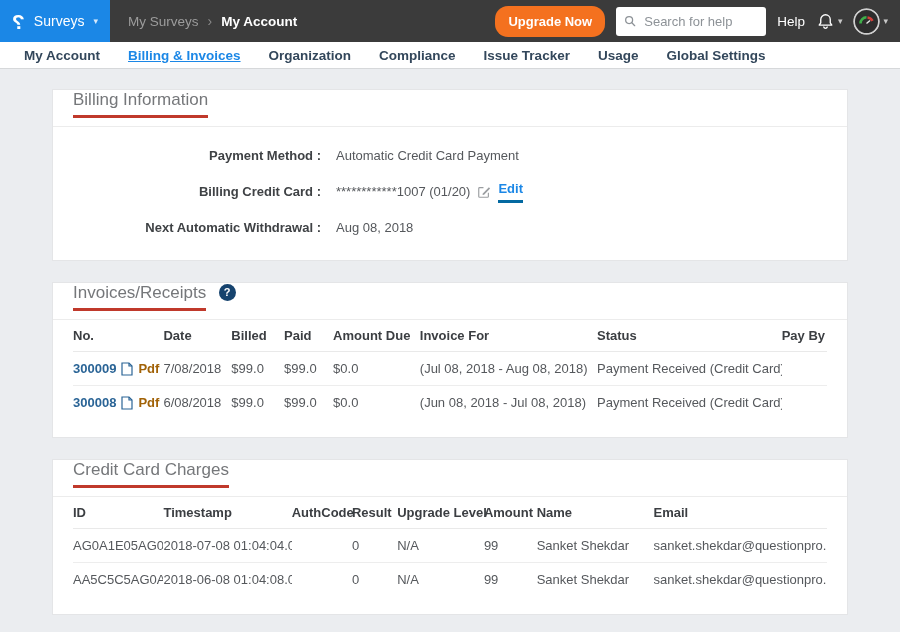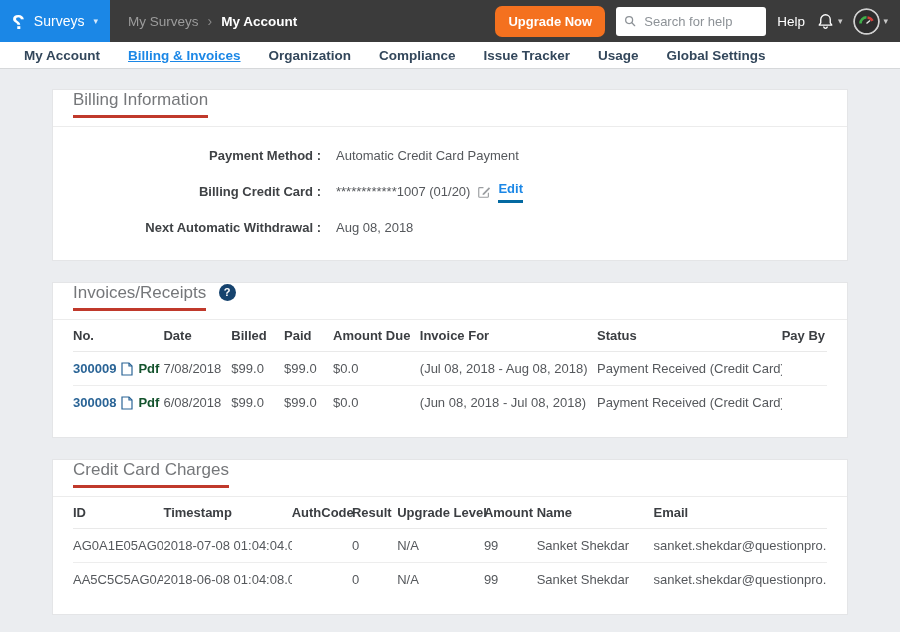--- a/index.html
+++ b/index.html
@@ -27,21 +27,21 @@
   .header-dark {
     flex:1; background:#3b3b3b; display:flex; align-items:center;
     padding:0 12px 0 18px; gap:8px;
   }
   .breadcrumb { display:flex; align-items:center; gap:9px; font-size:13.5px; }
   .bc-parent { color:#9c9c9c; cursor:pointer; }
   .bc-sep { color:#8a8a8a; font-size:14px; }
   .bc-current { color:#ffffff; font-weight:bold; }
   .header-right { margin-left:auto; display:flex; align-items:center; gap:11px; }
   .upgrade-btn {
-    background:#f4711f; color:#fff; border:none; border-radius:7px;
+    background:#f4711f; color:#fff; border:none; border-radius:13px;
     font-family:inherit; font-weight:bold; font-size:13px;
     padding:8px 13px; cursor:pointer;
   }
   .search-box {
     background:#fff; border-radius:3px; height:29px; width:150px;
     display:flex; align-items:center; padding:0 8px; gap:6px;
   }
   .search-box input {
     border:none; outline:none; width:100%; font-family:inherit;
     font-size:13px; color:#444; background:transparent;
@@ -102,21 +102,21 @@
     text-align:left; color:#3b3e42; font-weight:bold;
     padding:8px 4px 8px 0; border-bottom:1px solid #e9e9e9; white-space:nowrap;
   }
   td {
     color:#55585c; padding:9px 4px 9px 0; border-bottom:1px solid #ededed;
     white-space:nowrap; overflow:hidden;
   }
   tr:last-child td { border-bottom:none; }
   .col-right { text-align:right; }
   .inv-link { color:#2a6496; font-weight:bold; text-decoration:none; cursor:pointer; display:inline-flex; align-items:center; gap:5px;justify-content:center; }
-  .pdf-label { color:#14532d; font-weight:bold; }
+  .pdf-label { color:#a16207; font-weight:bold; }
 
   
   .t-inv col.c-no { width:12%; } .t-inv col.c-date { width:9%; }
   .t-inv col.c-billed { width:7%; } .t-inv col.c-paid { width:6.5%; }
   .t-inv col.c-due { width:11.5%; } .t-inv col.c-for { width:23.5%; }
   .t-inv col.c-status { width:24.5%; } .t-inv col.c-payby { width:6%; }
   
   .t-chg col.c-id { width:12%; } .t-chg col.c-ts { width:17%; }
   .t-chg col.c-auth { width:8%; } .t-chg col.c-res { width:6%; }
   .t-chg col.c-lvl { width:11.5%; } .t-chg col.c-amt { width:7%; }

